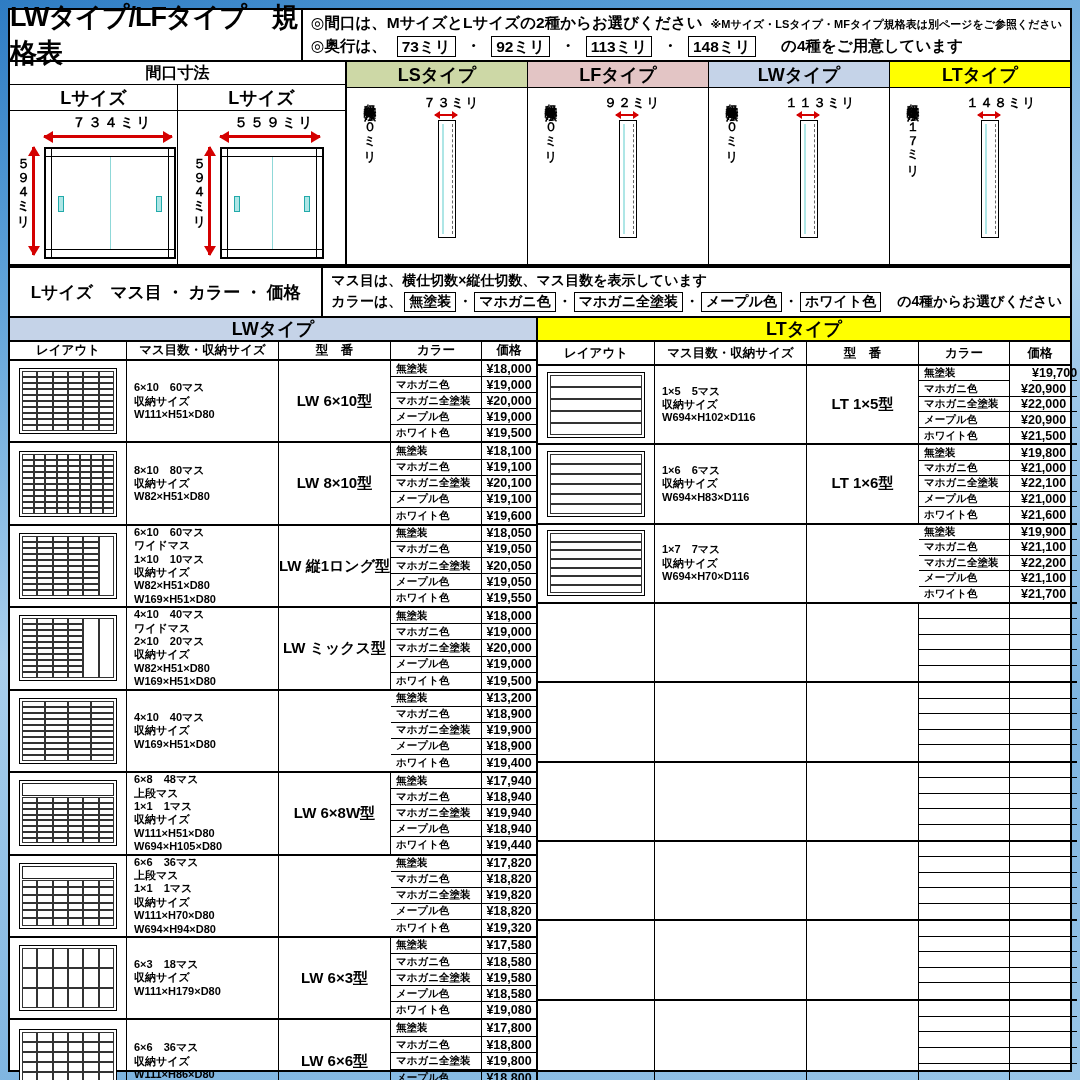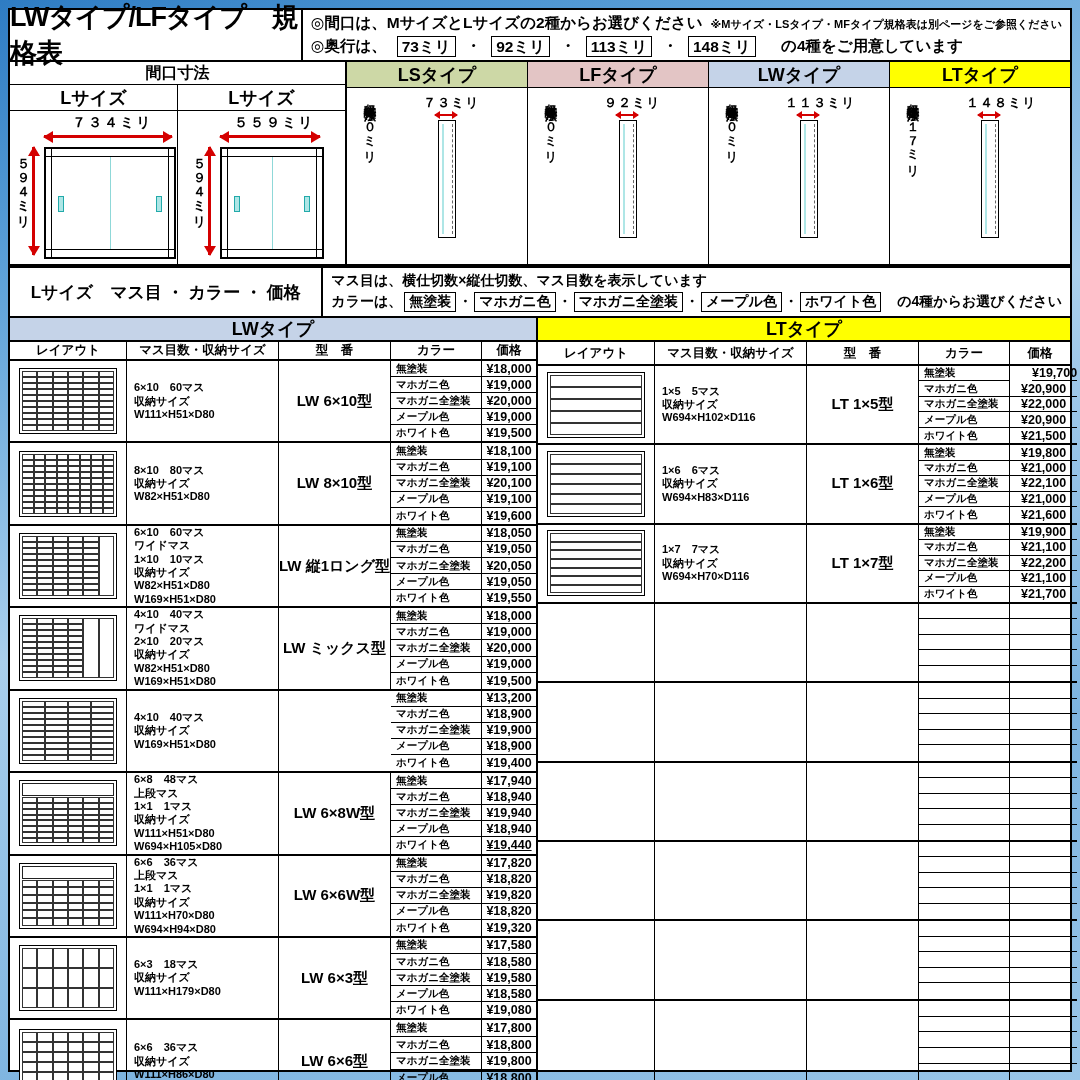--- a/index.html
+++ b/index.html
@@ -711,21 +711,21 @@
             <div class="gcell cell-model">LW 6×8W型</div>
             <div class="gcell cell-color" style="grid-row: 1;">無塗装</div>
             <div class="cell-price" style="grid-row: 1;">¥17,940</div>
             <div class="gcell cell-color" style="grid-row: 2;">マホガニ色</div>
             <div class="cell-price" style="grid-row: 2;">¥18,940</div>
             <div class="gcell cell-color" style="grid-row: 3;">マホガニ全塗装</div>
             <div class="cell-price" style="grid-row: 3;">¥19,940</div>
             <div class="gcell cell-color" style="grid-row: 4;">メープル色</div>
             <div class="cell-price" style="grid-row: 4;">¥18,940</div>
             <div class="gcell cell-color sub5" style="grid-row: 5;">ホワイト色</div>
-            <div class="cell-price sub5" style="grid-row: 5; text-decoration: underline;">¥19,440</div>
+            <div class="cell-price sub5" style="grid-row: 5;">¥19,440</div>
           </div>
           <div class="group">
             <div class="gcell cell-layout">
               <div class="thumb">
                 <div class="band"></div>
                 <div class="tgrid" style="grid-template-columns: repeat(6, 1fr); grid-template-rows: repeat(6, 1fr);">
                   <div class="tcell" style="grid-area: 1 / 1;"></div>
                   <div class="tcell" style="grid-area: 2 / 1;"></div>
                   <div class="tcell" style="grid-area: 3 / 1;"></div>
                   <div class="tcell" style="grid-area: 4 / 1;"></div>
@@ -765,21 +765,20 @@
               </div>
             </div>
             <div class="gcell cell-spec">
               <div>6×6　36マス</div>
               <div>上段マス</div>
               <div>1×1　1マス</div>
               <div>収納サイズ</div>
               <div>W111×H70×D80</div>
               <div>W694×H94×D80</div>
             </div>
-            <div class="gcell cell-model">LW 6×6W型</div>
             <div class="gcell cell-color" style="grid-row: 1;">無塗装</div>
             <div class="cell-price" style="grid-row: 1;">¥17,820</div>
             <div class="gcell cell-color" style="grid-row: 2;">マホガニ色</div>
             <div class="cell-price" style="grid-row: 2;">¥18,820</div>
             <div class="gcell cell-color" style="grid-row: 3;">マホガニ全塗装</div>
             <div class="cell-price" style="grid-row: 3;">¥19,820</div>
             <div class="gcell cell-color" style="grid-row: 4;">メープル色</div>
             <div class="cell-price" style="grid-row: 4;">¥18,820</div>
             <div class="gcell cell-color sub5" style="grid-row: 5;">ホワイト色</div>
             <div class="cell-price sub5" style="grid-row: 5;">¥19,320</div>
@@ -961,21 +960,20 @@
                   <div class="tcell" style="grid-area: 6 / 1;"></div>
                   <div class="tcell" style="grid-area: 7 / 1;"></div>
                 </div>
               </div>
             </div>
             <div class="gcell cell-spec">
               <div>1×7　7マス</div>
               <div>収納サイズ</div>
               <div>W694×H70×D116</div>
             </div>
-            <div class="gcell cell-model">LT 1×7型</div>
             <div class="gcell cell-color" style="grid-row: 1;">無塗装</div>
             <div class="cell-price" style="grid-row: 1;">¥19,900</div>
             <div class="gcell cell-color" style="grid-row: 2;">マホガニ色</div>
             <div class="cell-price" style="grid-row: 2;">¥21,100</div>
             <div class="gcell cell-color" style="grid-row: 3;">マホガニ全塗装</div>
             <div class="cell-price" style="grid-row: 3;">¥22,200</div>
             <div class="gcell cell-color" style="grid-row: 4;">メープル色</div>
             <div class="cell-price" style="grid-row: 4;">¥21,100</div>
             <div class="gcell cell-color sub5" style="grid-row: 5;">ホワイト色</div>
             <div class="cell-price sub5" style="grid-row: 5;">¥21,700</div>

